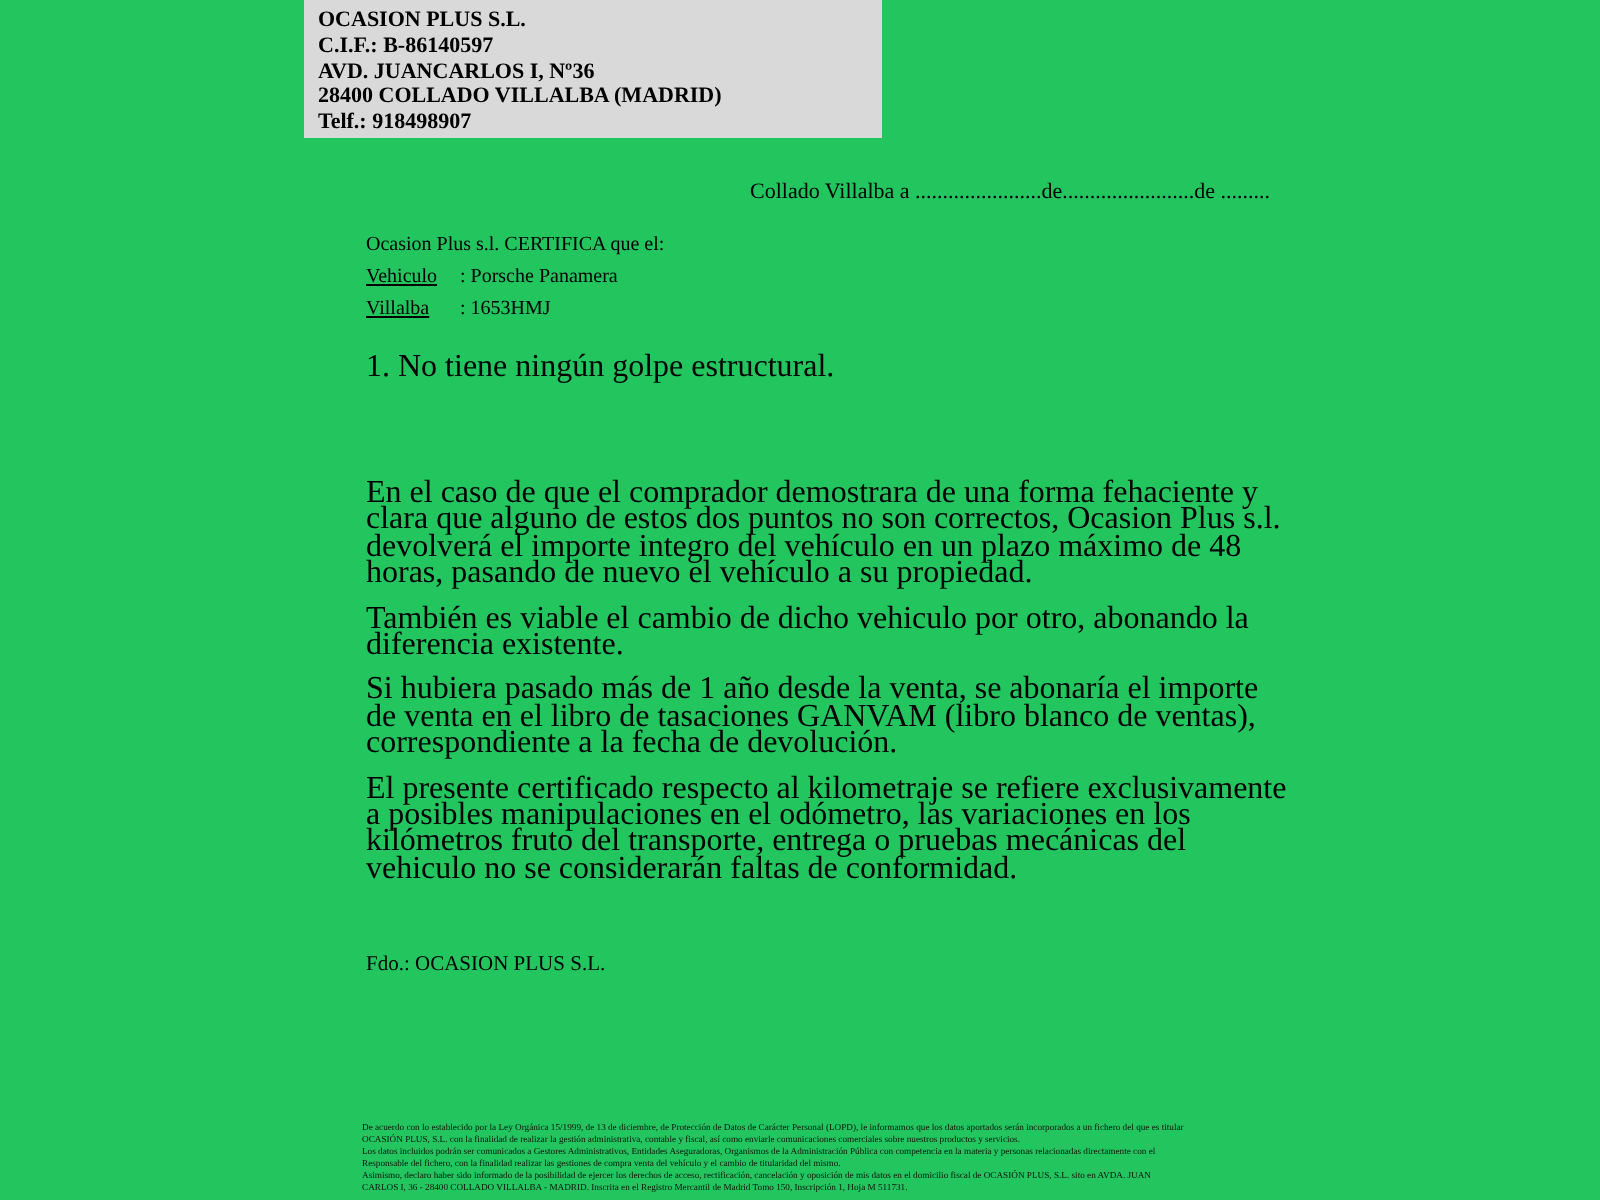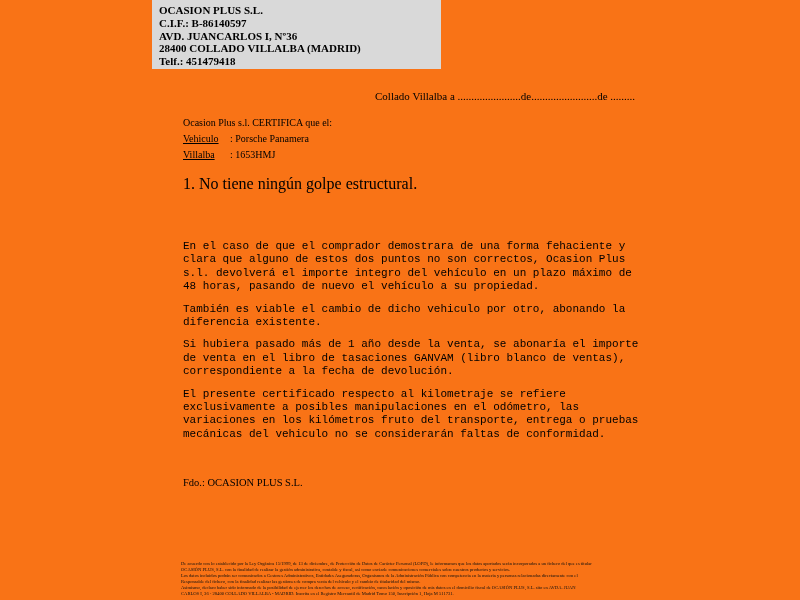--- a/index.html
+++ b/index.html
@@ -12,21 +12,21 @@
     height: 600px;
     position: relative;
     overflow: hidden;
     font-family: "Liberation Serif", serif;
     color: #000000;
   }
   .page {
     position: absolute;
     left: 0; top: 0;
     width: 800px; height: 600px;
-    background: #f97316;
+    background: #22c55e;
   }
   .header-block {
     position: absolute;
     left: 152px;
     top: 0;
     width: 289px;
     height: 69px;
     background: #d9d9d9;
     padding: 4px 0 0 7px;
     box-sizing: border-box;
@@ -65,22 +65,21 @@
   .points .point {
     line-height: 13px;
     margin-bottom: 9px;
     white-space: nowrap;
   }
   .paragraphs {
     position: absolute;
     left: 183px;
     top: 240px;
     width: 464px;
-    font-size: 11px;
-    font-family: Liberation Mono, monospace;
+    font-size: 16px;
   }
   .paragraphs p {
     margin: 0 0 9px 0;
     line-height: 13.4px;
   }
   .signature {
     position: absolute;
     left: 183px;
     top: 477px;
     font-size: 10.5px;
@@ -103,21 +102,21 @@
 </head>
 <body>
 
 <div class="page">
 
   <div class="header-block">
     <div class="hline">OCASION PLUS S.L.</div>
     <div class="hline">C.I.F.: B-86140597</div>
     <div class="hline">AVD. JUANCARLOS I, Nº36</div>
     <div class="hline">28400 COLLADO VILLALBA (MADRID)</div>
-    <div class="hline">Telf.: 451479418</div>
+    <div class="hline">Telf.: 918498907</div>
   </div>
 
   <div class="date-line">Collado Villalba a .......................de........................de .........</div>
 
   <div class="certify">
     <div>Ocasion Plus s.l. CERTIFICA que el:</div>
     <div class="cert-row">
       <span class="lbl">Vehiculo</span><span>: Porsche Panamera</span>
     </div>
     <div class="cert-row">

